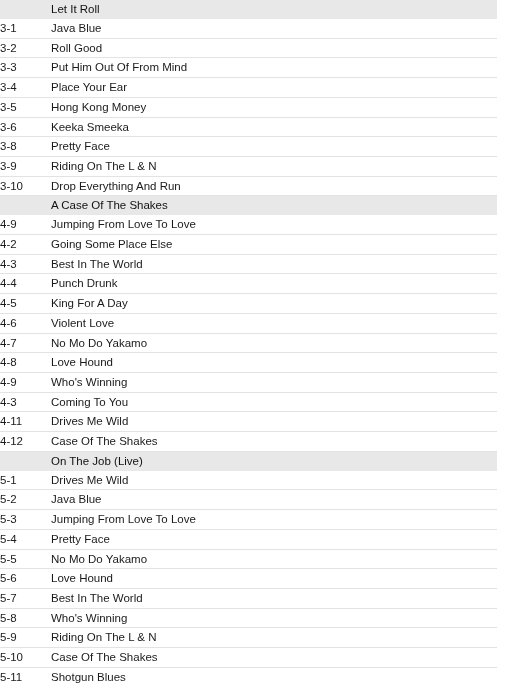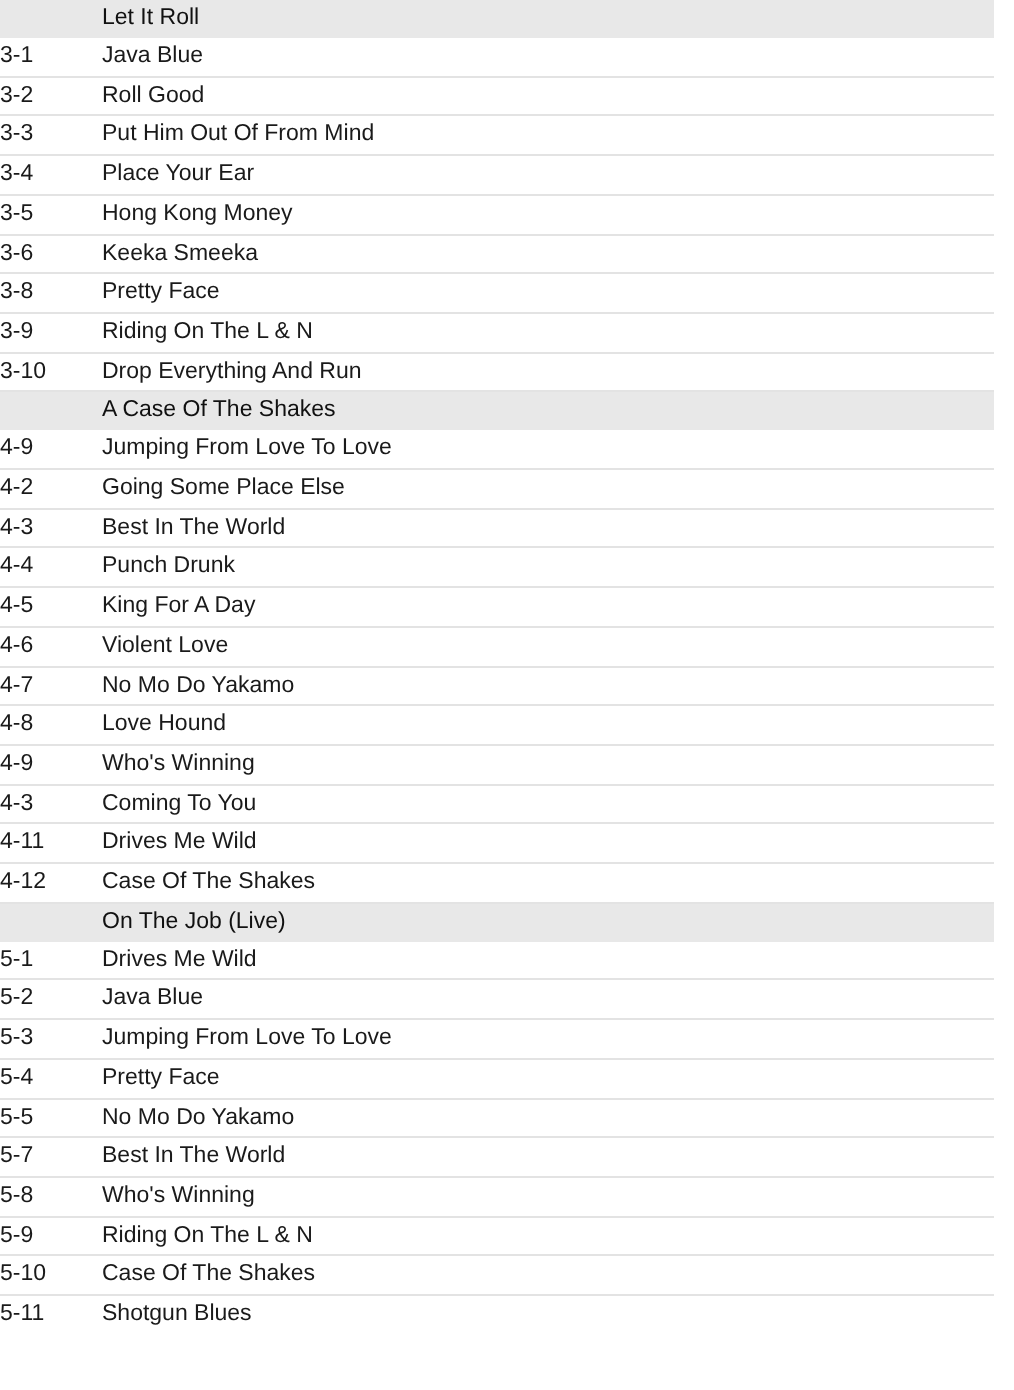--- a/index.html
+++ b/index.html
@@ -180,20 +180,24 @@
       </tr>
       <tr class="track-row">
         <td class="cell-pos">5-4</td>
         <td class="cell-title">Pretty Face</td>
       </tr>
       <tr class="track-row">
         <td class="cell-pos">5-5</td>
         <td class="cell-title">No Mo Do Yakamo</td>
       </tr>
       <tr class="track-row">
+        <td class="cell-pos">5-6</td>
+        <td class="cell-title">Love Hound</td>
+      </tr>
+      <tr class="track-row">
         <td class="cell-pos">5-7</td>
         <td class="cell-title">Best In The World</td>
       </tr>
       <tr class="track-row">
         <td class="cell-pos">5-8</td>
         <td class="cell-title">Who's Winning</td>
       </tr>
       <tr class="track-row">
         <td class="cell-pos">5-9</td>
         <td class="cell-title">Riding On The L &amp; N</td>

